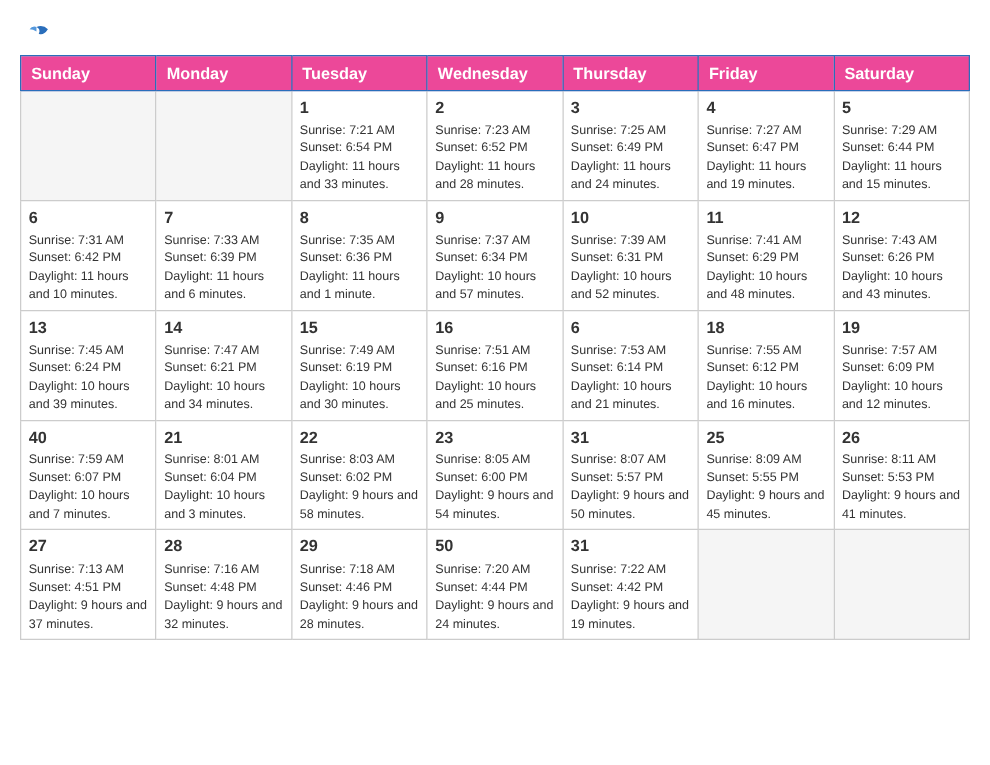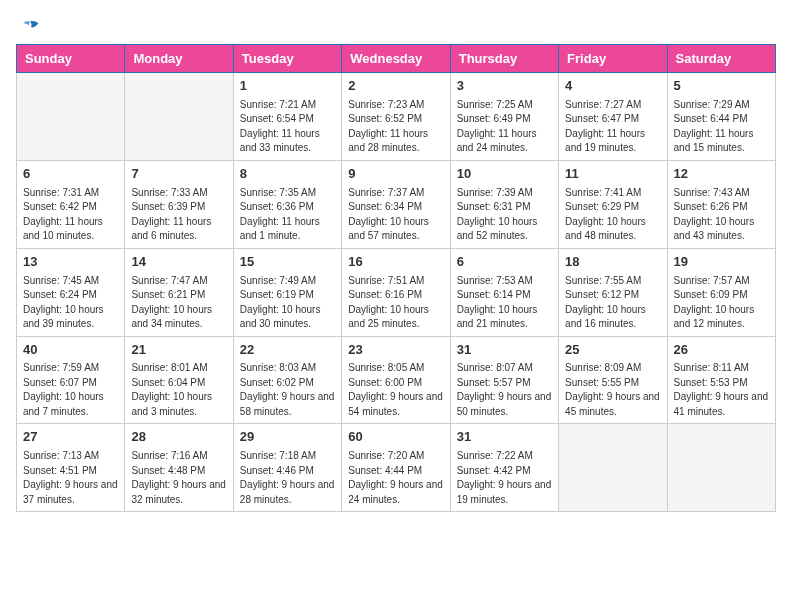--- a/index.html
+++ b/index.html
@@ -236,21 +236,21 @@
         </td>
         <td>
           <span class="day-number">28</span>
           <div class="day-info">Sunrise: 7:16 AM<br>Sunset: 4:48 PM<br>Daylight: 9 hours and 32 minutes.</div>
         </td>
         <td>
           <span class="day-number">29</span>
           <div class="day-info">Sunrise: 7:18 AM<br>Sunset: 4:46 PM<br>Daylight: 9 hours and 28 minutes.</div>
         </td>
         <td>
-          <span class="day-number">60</span>
+          <span class="day-number">50</span>
           <div class="day-info">Sunrise: 7:20 AM<br>Sunset: 4:44 PM<br>Daylight: 9 hours and 24 minutes.</div>
         </td>
         <td>
           <span class="day-number">31</span>
           <div class="day-info">Sunrise: 7:22 AM<br>Sunset: 4:42 PM<br>Daylight: 9 hours and 19 minutes.</div>
         </td>
         <td class="empty"></td>
         <td class="empty"></td>
       </tr>
     </tbody>

